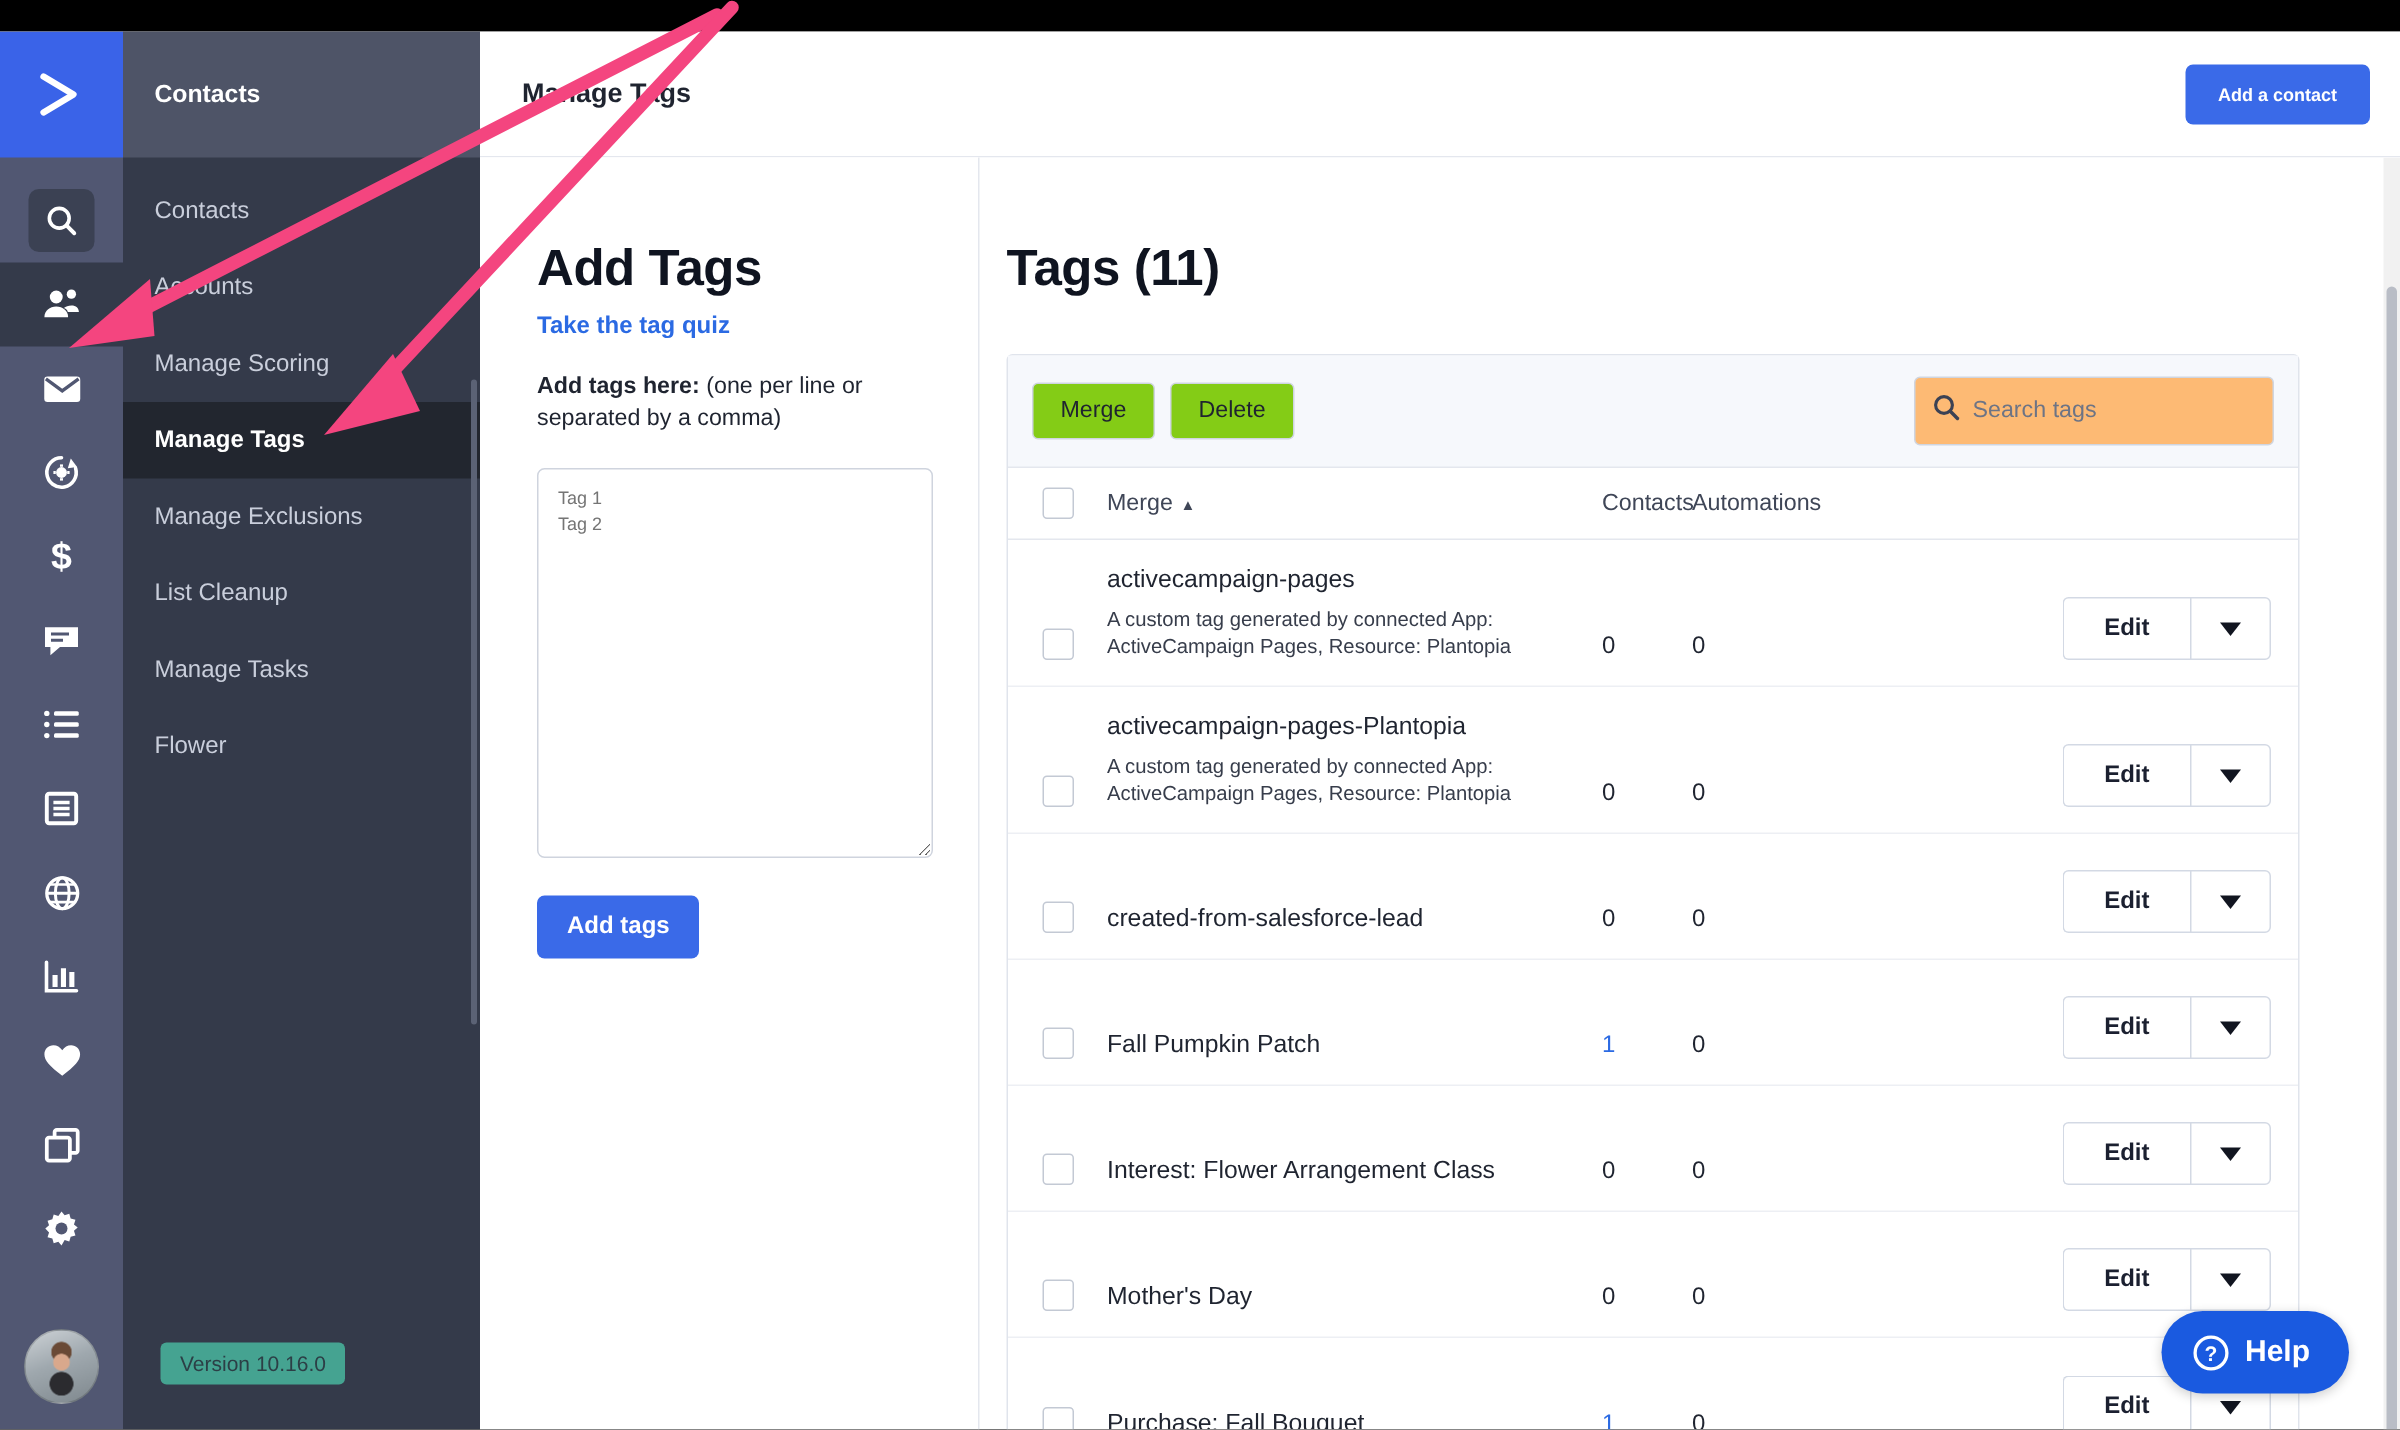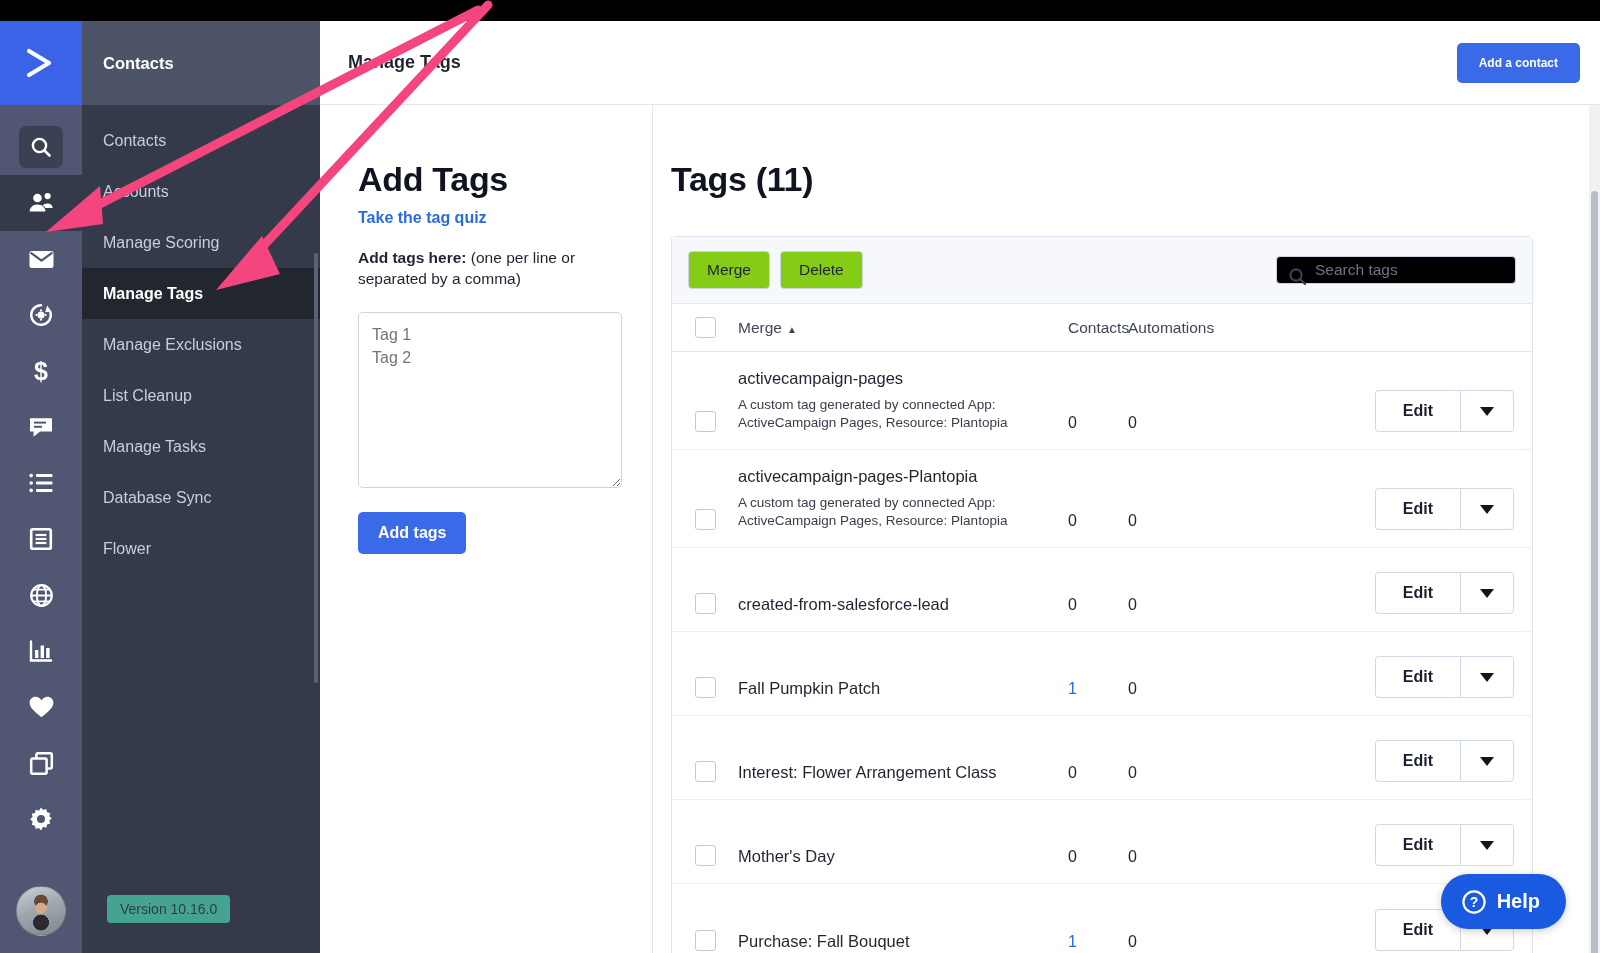--- a/index.html
+++ b/index.html
@@ -98,23 +98,23 @@
   .col-left {
     width:333px; border-right:1px solid #e4e7ee; padding:55px 34px 16px 38px; background:#fff;
   }
   .col-left h2 { font-size:34px; font-weight:700; color:#0f1420; letter-spacing:-0.3px; }
   .quiz-link {
     display:block; margin-top:10px; color:#2b6ae3; font-size:16px; font-weight:700; text-decoration:none;
   }
   .hint { margin-top:21px; font-size:15.5px; color:#1f2430; line-height:1.35; }
   .hint b { font-weight:700; }
   .tag-textarea {
-    margin-top:22px; width:264px; height:176px;
+    margin-top:22px; width:264px; height:260px;
     border:1px solid #cfd4de; border-radius:5px;
-    padding:11px 13px; font-size:16px; color:#000000;
+    padding:11px 13px; font-size:12px; color:#000000;
     font-family:"Liberation Sans", sans-serif; resize:both; outline:none; line-height:1.42;
     background:#fff;
   }
   .btn-addtags {
     margin-top:20px; background:#3a6ae8; color:#fff; border:none; border-radius:5px;
     font-size:16px; font-weight:700; padding:12px 20px; cursor:pointer;
     font-family:"Liberation Sans", sans-serif;
   }
 
   
@@ -129,22 +129,22 @@
     background:#f6f8fc; border-bottom:1px solid #e4e7ee;
     padding:14px 16px; display:flex; align-items:center; gap:10px;
   }
   .btn-outline {
     background:#84cc16; border:1px solid #cfd5e0; border-radius:4px;
     font-size:15.5px; color:#1f2430; padding:9px 18px; cursor:pointer;
     font-family:"Liberation Sans", sans-serif;
   }
   .search-wrap { margin-left:auto; position:relative; }
   .search-input {
-    width:240px; height:28px; border:1px solid #cfd5e0; border-radius:4px;
-    padding:0 12px 0 38px; font-size:15.5px; color:#555c6b; background:#000000;
+    width:240px; height:46px; border:1px solid #cfd5e0; border-radius:4px;
+    padding:0 12px 0 38px; font-size:15.5px; color:#555c6b; background:#fdba74;
     font-family:"Liberation Sans", sans-serif; outline:none;
   }
   .search-input::placeholder { color:#6d7485; }
   .search-ico { position:absolute; left:12px; top:11px; color:#3b4254; }
 
   .thead { display:flex; align-items:center; padding:13px 0 13px 0; border-bottom:1px solid #e4e7ee; }
   .th { font-size:15.5px; color:#3f4657; }
   .c-check { width:66px; display:flex; justify-content:center; }
   .c-name { width:330px; }
   .c-contacts { width:60px; }
@@ -345,21 +345,20 @@
     <div class="subnav">
       <div class="subnav-title">Contacts</div>
       <div class="subnav-list">
         <div class="subnav-item">Contacts</div>
         <div class="subnav-item">Accounts</div>
         <div class="subnav-item">Manage Scoring</div>
         <div class="subnav-item active">Manage Tags</div>
         <div class="subnav-item">Manage Exclusions</div>
         <div class="subnav-item">List Cleanup</div>
         <div class="subnav-item">Manage Tasks</div>
-        <div class="subnav-item">Database Sync</div>
         <div class="subnav-item">Flower</div>
       </div>
       <div class="subnav-scroll"></div>
       <div class="version-wrap">
         <span class="version-badge">Version 10.16.0</span>
       </div>
     </div>
 
     <div class="page-header">
       <h1>Manage Tags</h1>

